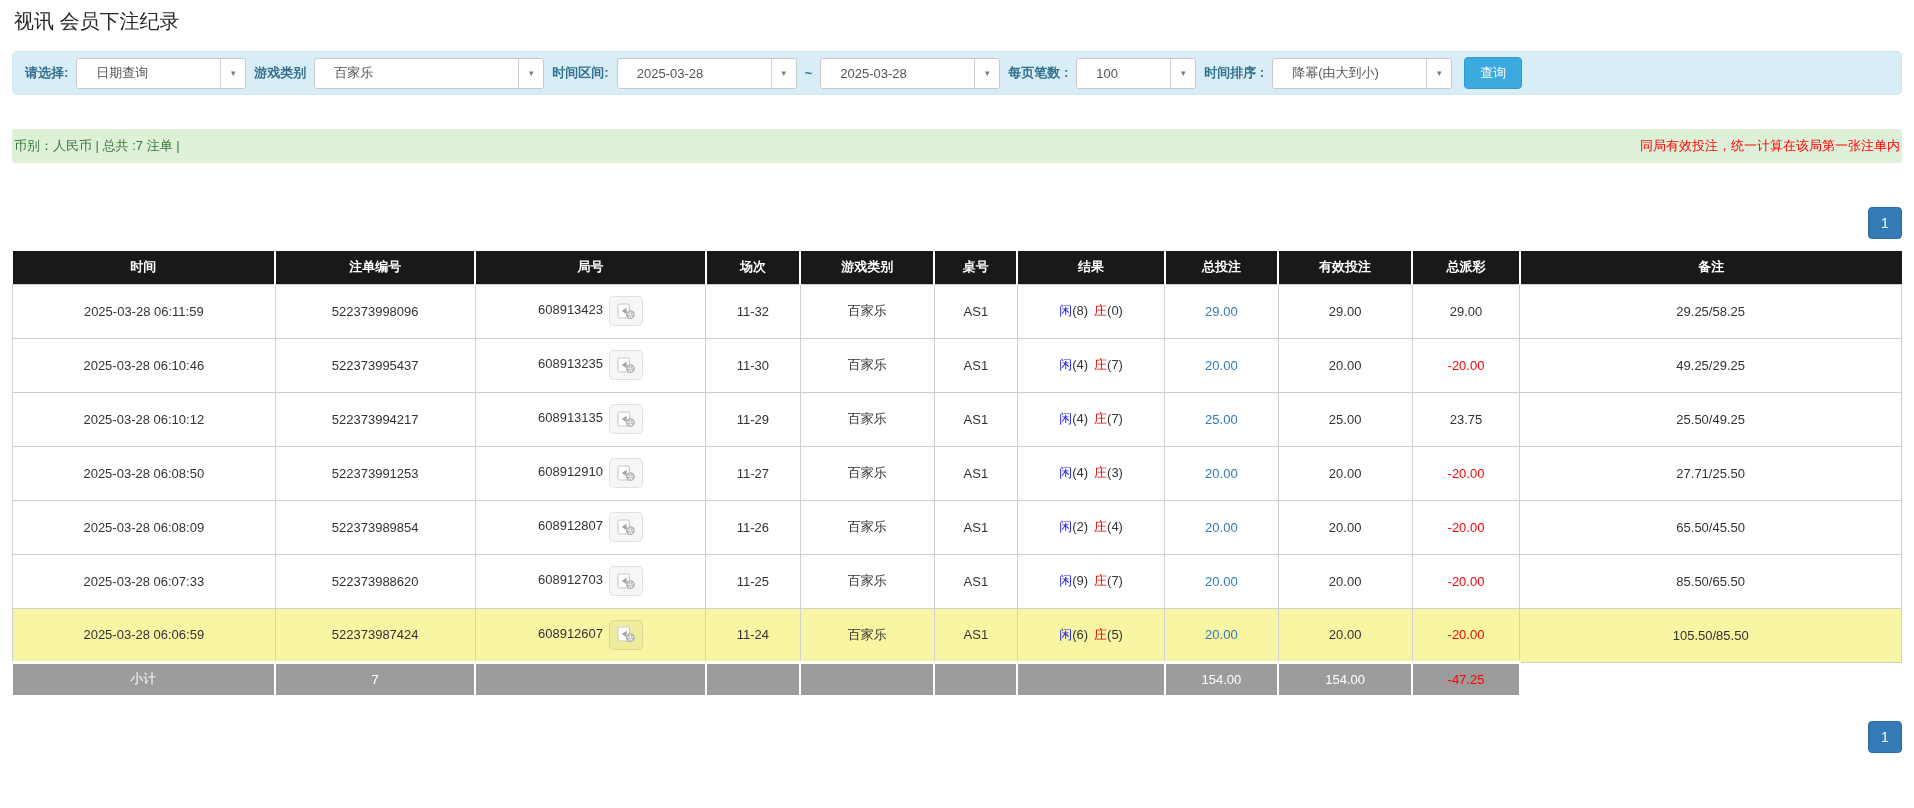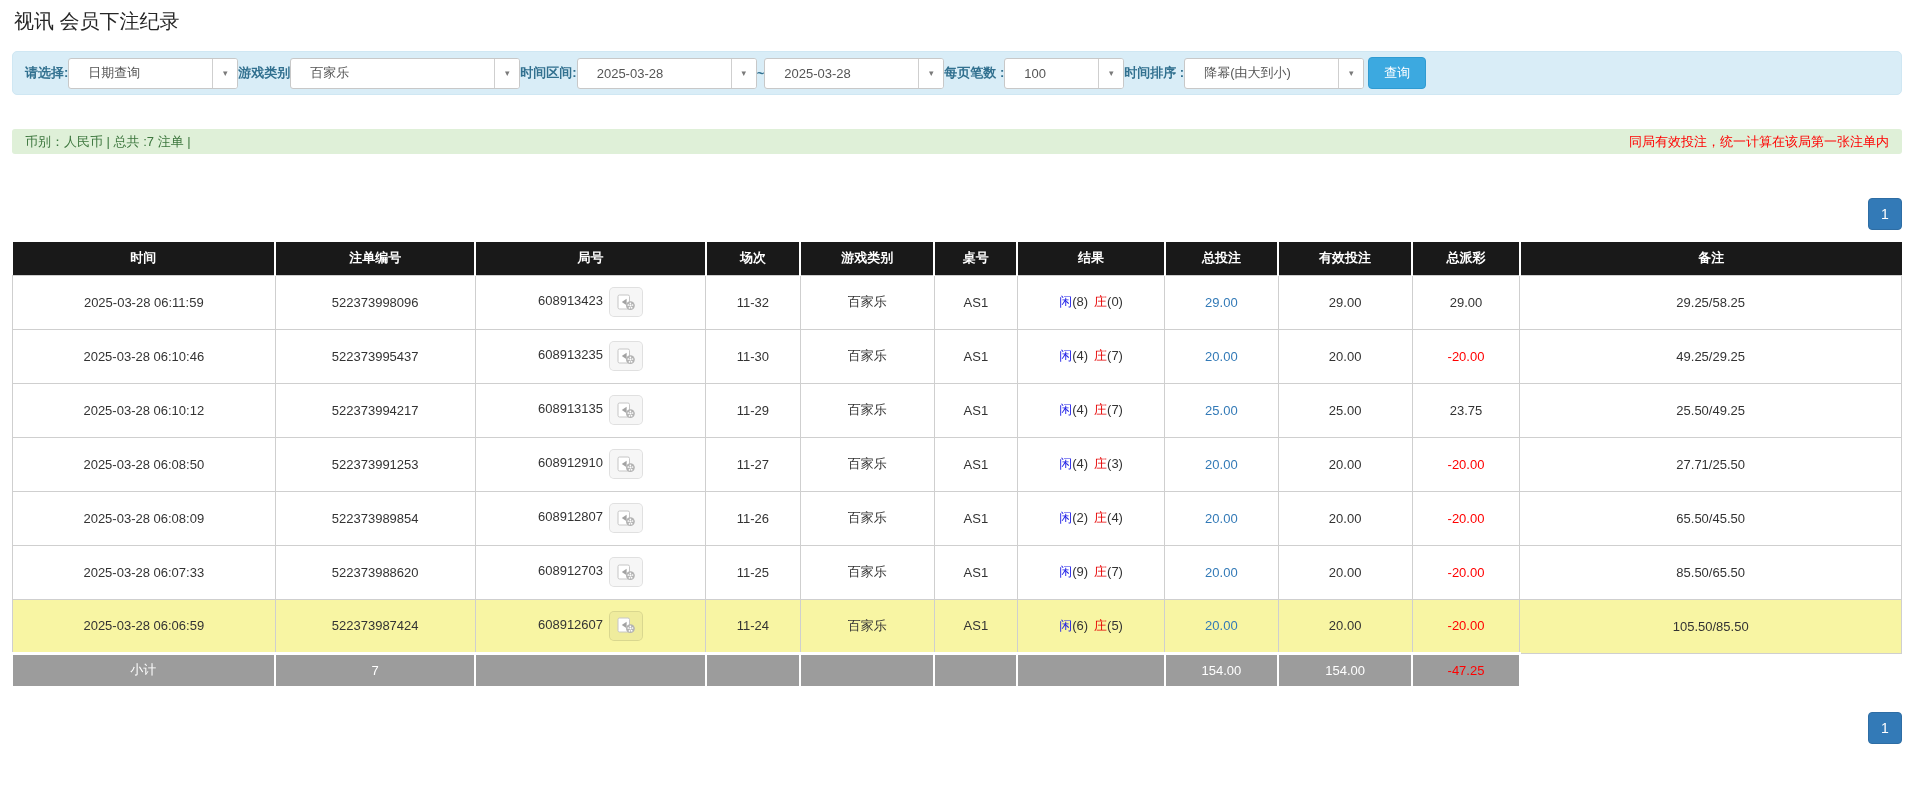--- a/index.html
+++ b/index.html
@@ -8,21 +8,21 @@
     width:1914px; height:808px; overflow:hidden;
     background:#ffffff; color:#333;
     font-family:"Liberation Sans","DejaVu Sans",sans-serif;
     padding:6px 12px 0 12px;
   }
   .page-title { font-size:20px; font-weight:400; color:#262626; margin:2px 0 16px 2px; }
 
   
   .filter-bar {
     background:#d9edf7; border:1px solid #cfe7f3; border-radius:5px;
-    height:44px; display:flex; align-items:center; padding:0 12px;
+    height:44px; display:flex; align-items:center; gap:8px; padding:0 12px;
     white-space:nowrap;
   }
   .flabel { color:#31708f; font-weight:bold; font-size:13px; }
   .combo {
     background:#fff; border:1px solid #c8c8c8; border-radius:3px;
     height:31px; display:flex; align-items:stretch; overflow:hidden;
   }
   .combo-text { flex:1; display:flex; align-items:center; padding:0 19px; font-size:13px; color:#555; overflow:hidden; }
   .combo-arrow {
     width:25px; border-left:1px solid #cfcfcf; display:flex; align-items:center; justify-content:center;
@@ -30,22 +30,22 @@
   }
   .w170{width:170px} .w230{width:230px} .w180{width:180px} .w120{width:120px}
   .tilde { color:#31708f; font-weight:bold; font-size:13px; }
   .search-btn {
     background:#3ca9e0; border:1px solid #2f9bd2; color:#fff; border-radius:4px;
     height:32px; padding:0 15px; font-size:13px; cursor:pointer; margin-left:4px;
   }
 
   
   .summary-bar {
-    margin-top:34px; background:#dff0d8; border-radius:3px; height:25px;
-    display:flex; align-items:center; justify-content:space-between; padding:0 13px; font-size:13px;
+    margin-top:34px; background:#dff0d8; border-radius:3px; height:34px;
+    display:flex; align-items:center; justify-content:space-between; padding:0 2px; font-size:13px;
   }
   .summary-left { color:#3c763d; }
   .summary-right { color:#ff0000; }
 
   
   .pager { display:flex; justify-content:flex-end; }
   .pager-top { margin-top:44px; margin-bottom:8px; }
   .pager-bottom { margin-top:26px; }
   .page-btn {
     min-width:34px; height:32px; background:#337ab7; border:1px solid #2e6da4;

